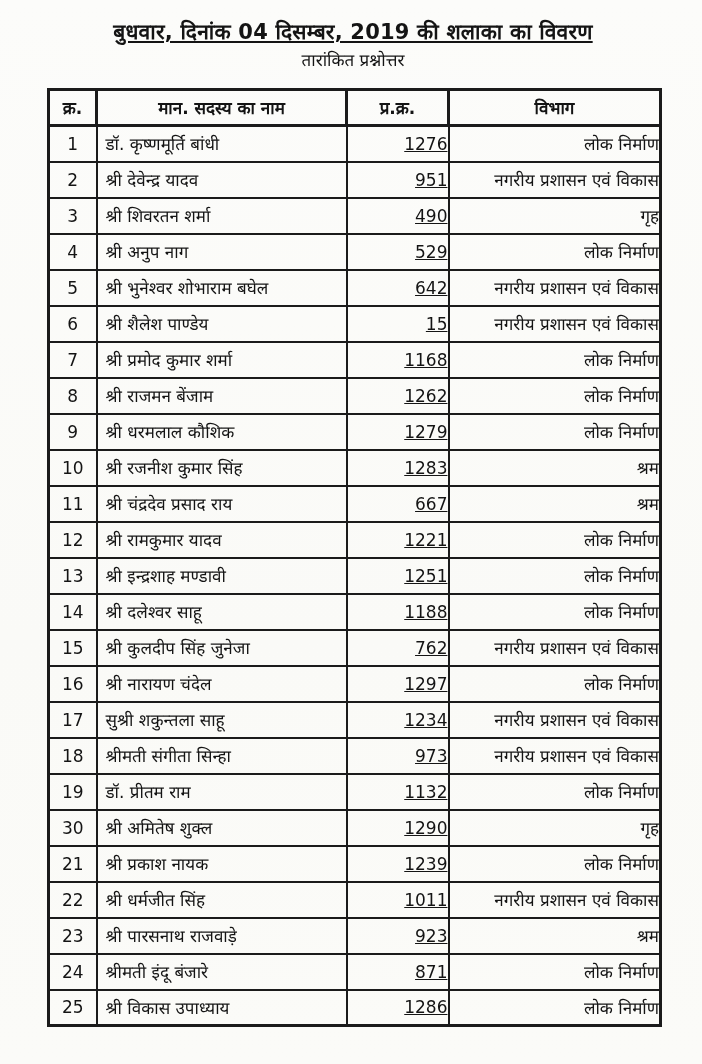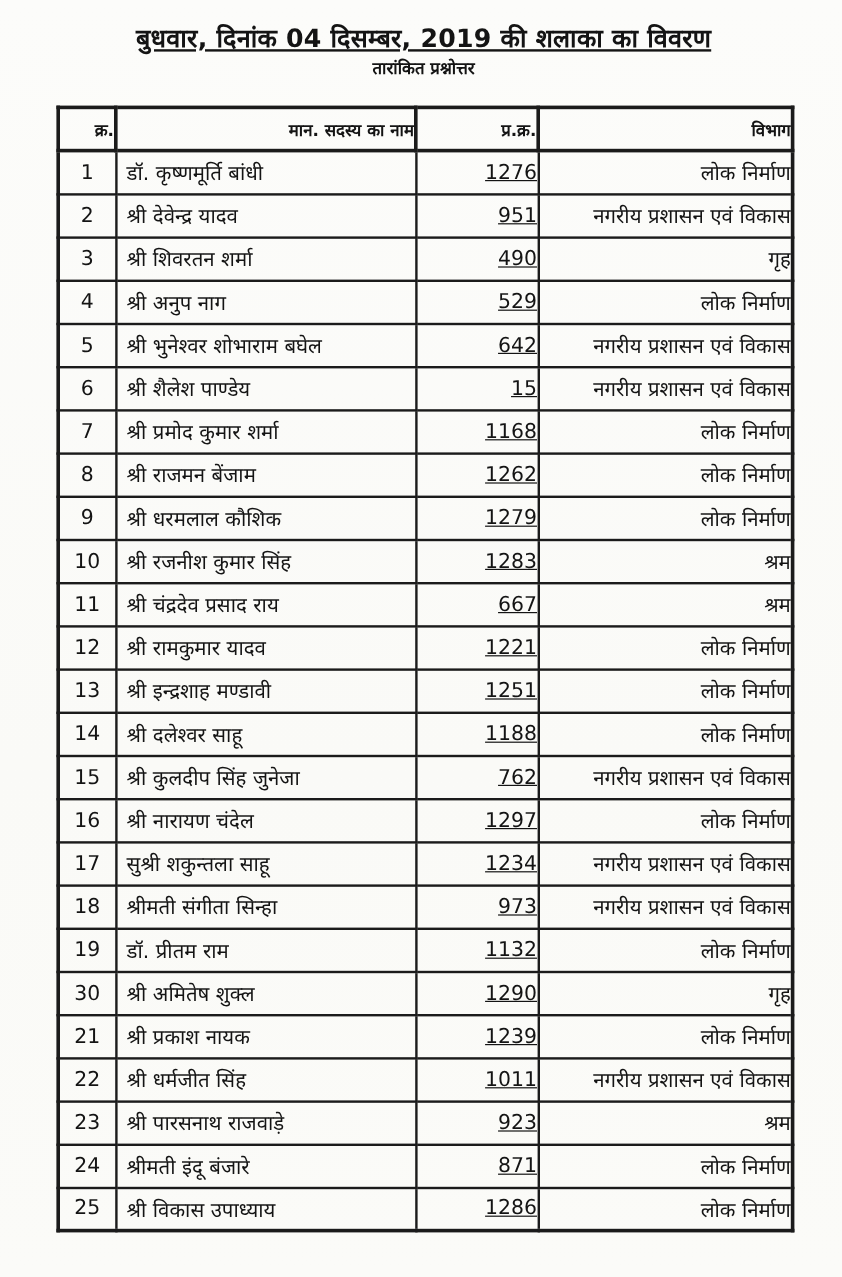--- a/index.html
+++ b/index.html
@@ -27,22 +27,22 @@
     text-align: center;
   }
   .doc-title {
     font-size: 21px;
     font-weight: 700;
     letter-spacing: 0.2px;
     line-height: 1.55;
     text-decoration: underline;
   }
   .doc-subtitle {
-    font-size: 14px;
-    font-weight: 700;
+    font-size: 17px;
+    font-weight: 400;
     line-height: 1.4;
   }
   table.shalaka {
     position: absolute;
     top: 88px;
     left: 47px;
     width: 612px;
     border-collapse: collapse;
     table-layout: fixed;
     background: transparent;
@@ -55,22 +55,22 @@
     border: 2px solid #1b1b1b;
     height: 36px;
     vertical-align: middle;
     font-size: 17px;
     overflow: hidden;
     white-space: nowrap;
   }
   table.shalaka th {
     border-width: 3px;
     font-weight: 700;
-    text-align: right;
-    font-size: 14px;
+    text-align: center;
+    font-size: 17px;
   }
   table.shalaka { border: 3px solid #1b1b1b; }
   td.cell-sno { text-align: center; font-size: 15px; }
   td.cell-name { text-align: left; padding-left: 8px; }
   td.cell-qno { text-align: right; font-size: 15px; text-decoration: underline; }
   td.cell-dept { text-align: right; padding-left: 7px; }
   tbody tr:first-child td { border-top-width: 3px; }
 </style>
 </head>
 <body>

